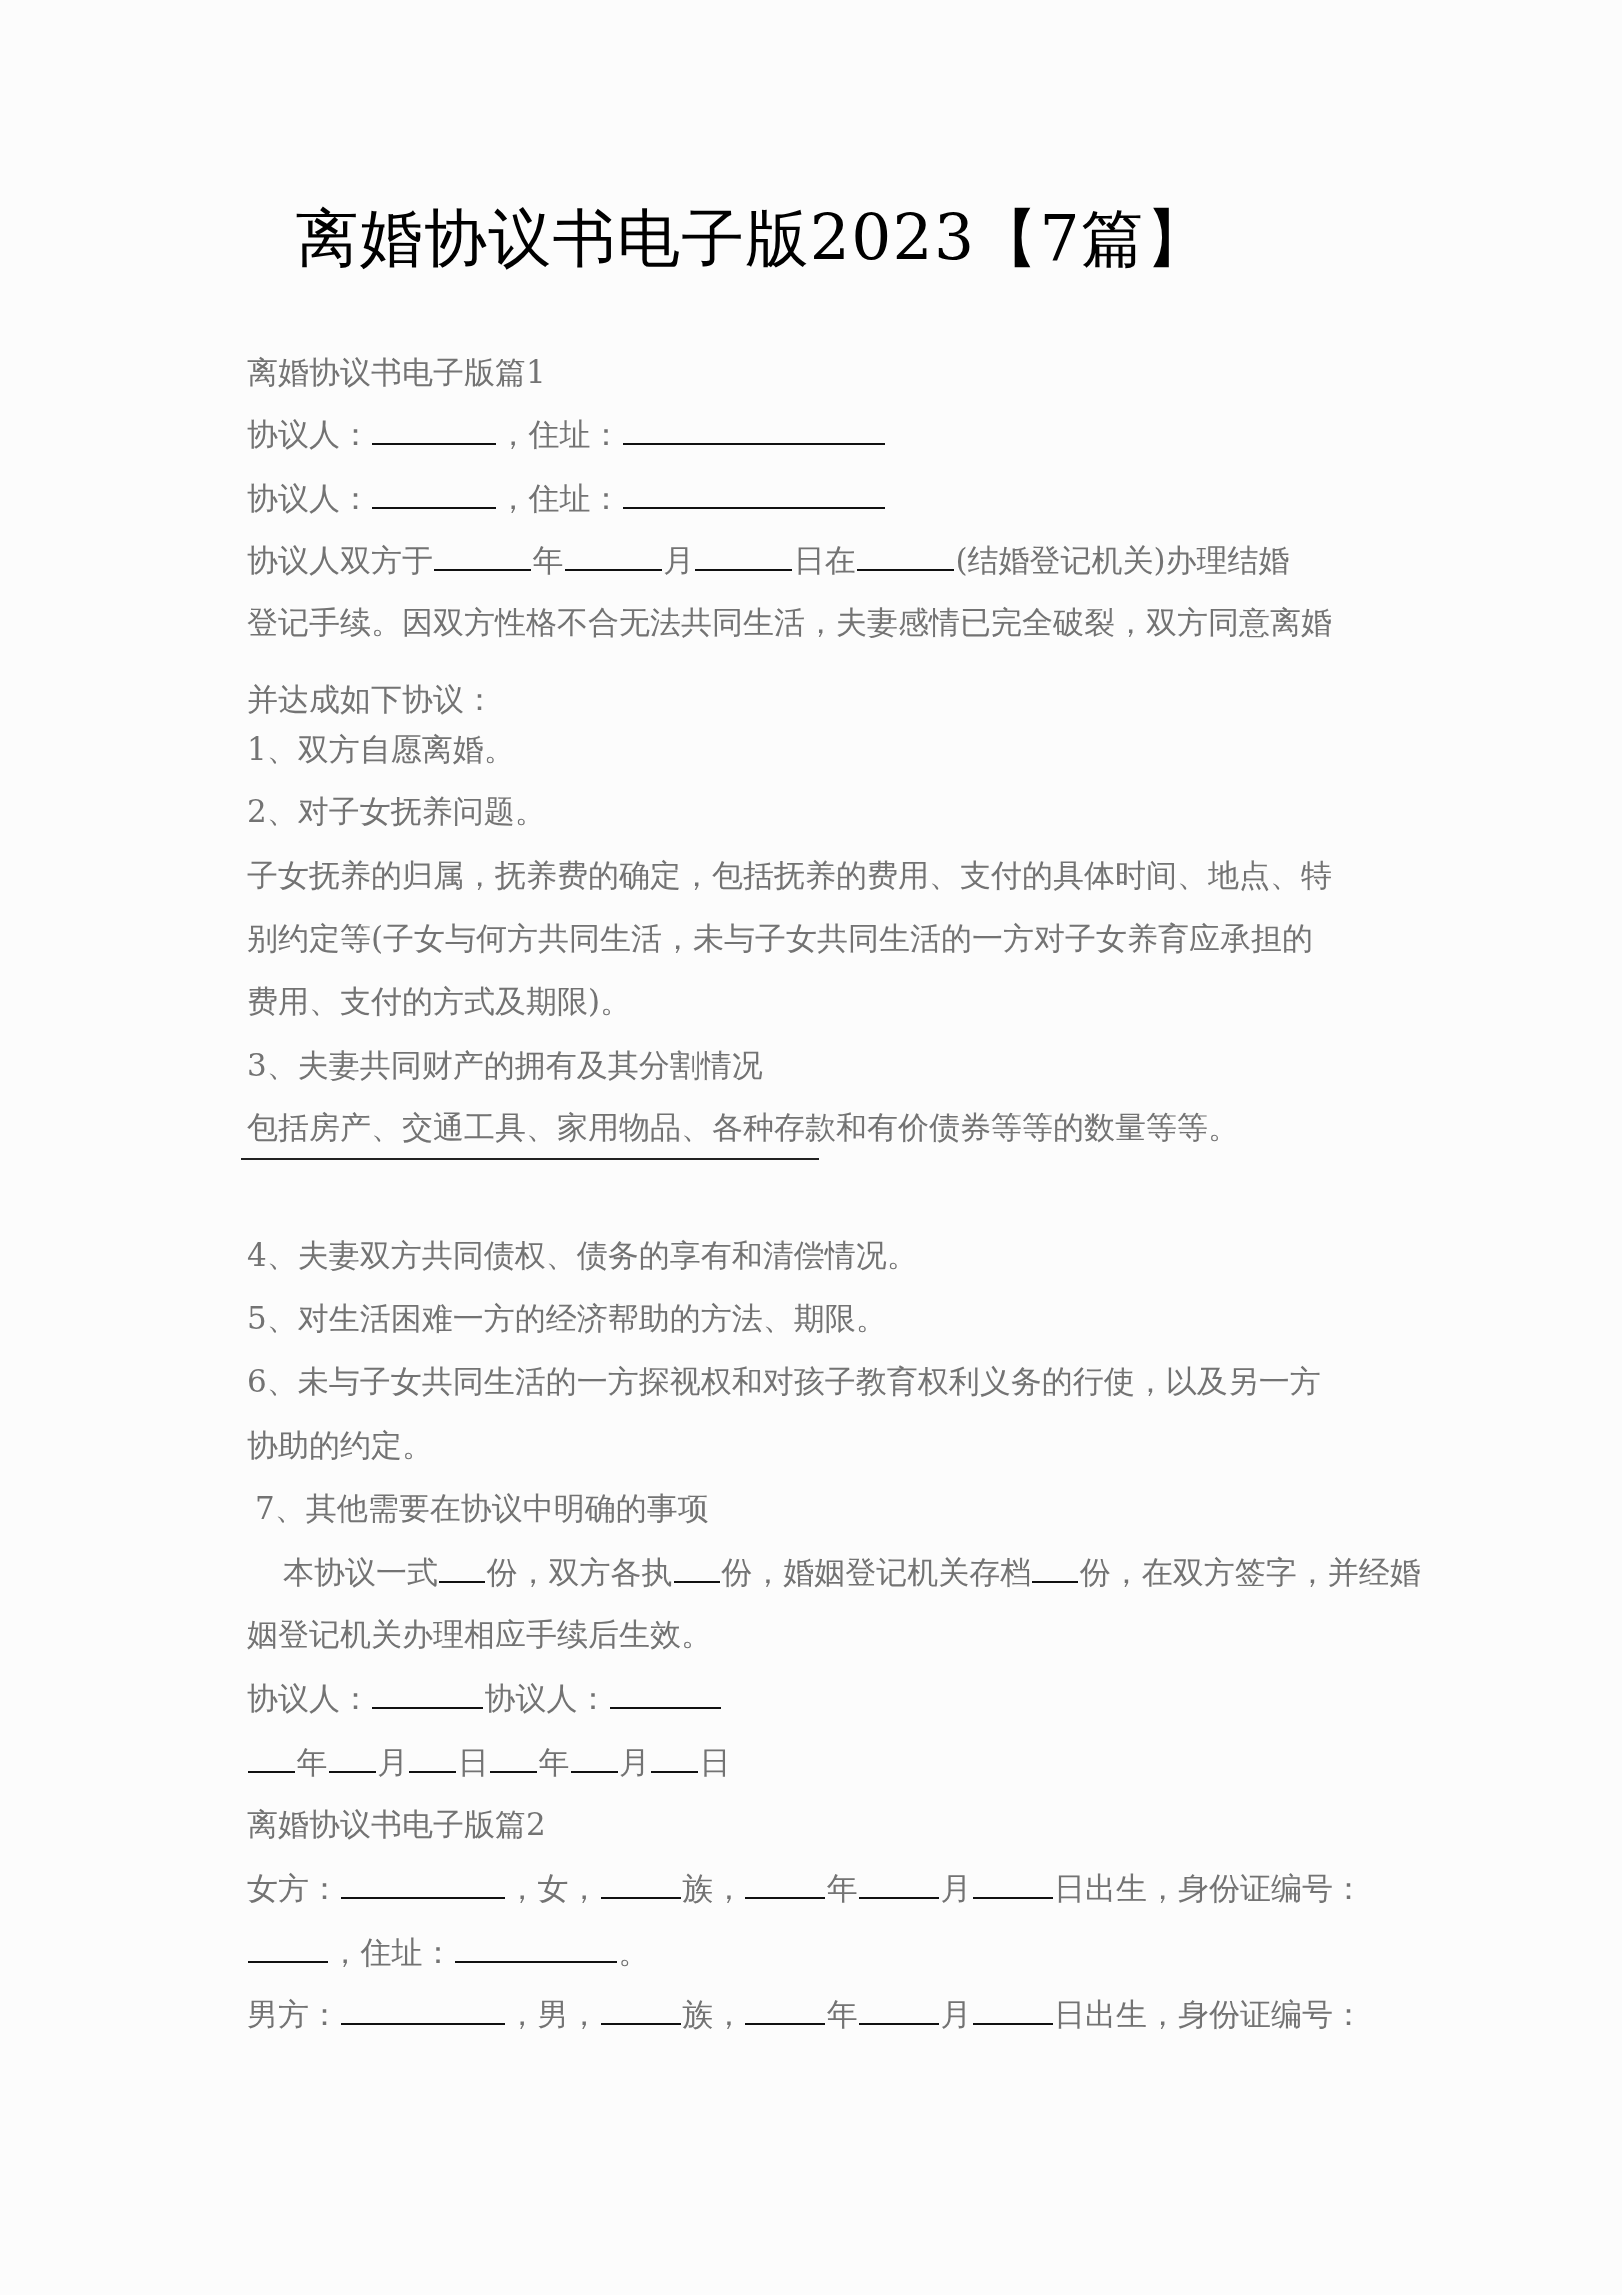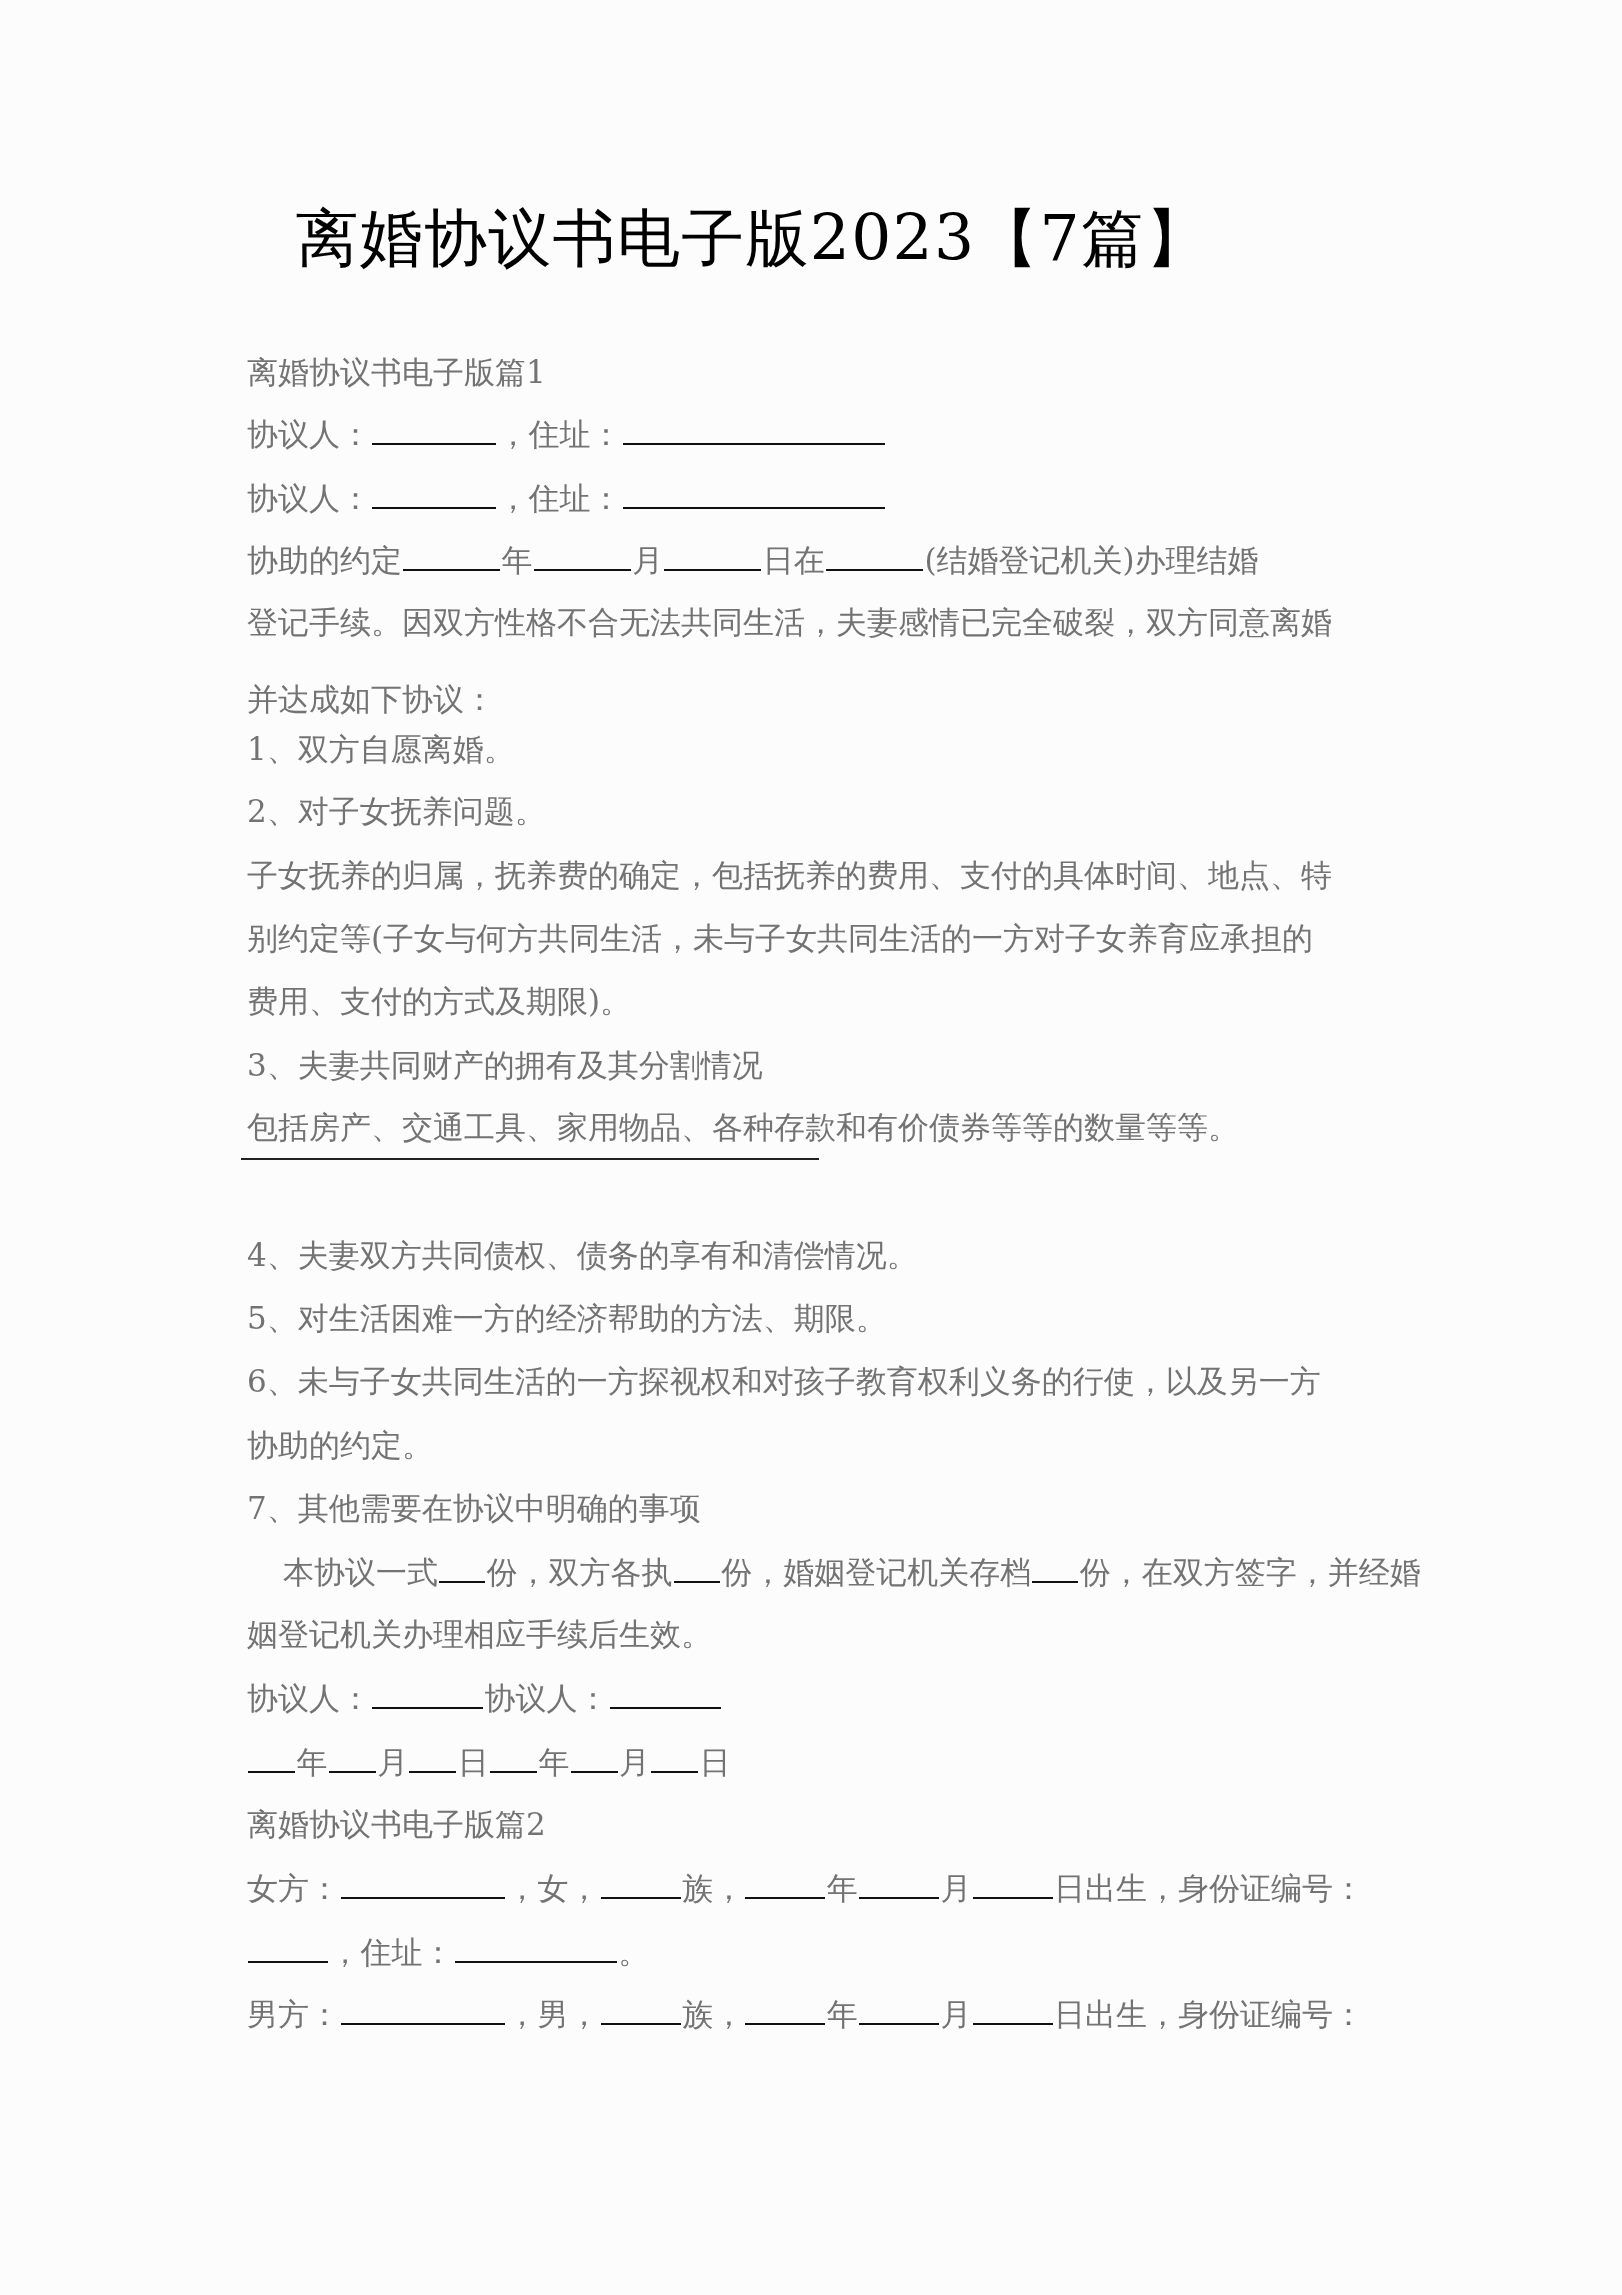--- a/index.html
+++ b/index.html
@@ -24,35 +24,35 @@
 </style>
 </head>
 <body>
 
 <div class="title">离婚协议书电子版2023【7篇】</div>
 
 <div id="doc">
     <div class="line" style="top: 353px;">离婚协议书电子版篇1</div>
     <div class="line" style="top: 414px;"><span>协议人：</span><span class="blank" style="width: 124px;"></span><span>，住址：</span><span class="blank" style="width: 262px;"></span></div>
     <div class="line" style="top: 478px;"><span>协议人：</span><span class="blank" style="width: 124px;"></span><span>，住址：</span><span class="blank" style="width: 262px;"></span></div>
-    <div class="line" style="top: 540px;"><span>协助的约定</span><span class="blank" style="width: 97px;"></span><span>年</span><span class="blank" style="width: 97px;"></span><span>月</span><span class="blank" style="width: 97px;"></span><span>日在</span><span class="blank" style="width: 97px;"></span><span>(结婚登记机关)办理结婚</span></div>
+    <div class="line" style="top: 540px;"><span>协议人双方于</span><span class="blank" style="width: 97px;"></span><span>年</span><span class="blank" style="width: 97px;"></span><span>月</span><span class="blank" style="width: 97px;"></span><span>日在</span><span class="blank" style="width: 97px;"></span><span>(结婚登记机关)办理结婚</span></div>
     <div class="line" style="top: 603px;"><span>登记手续。因双方性格不合无法共同生活，夫妻感情已完全破裂，双方同意离婚</span></div>
     <div class="line" style="top: 680px;"><span>并达成如下协议：</span></div>
     <div class="line" style="top: 730px;"><span>1、双方自愿离婚。</span></div>
     <div class="line" style="top: 792px;"><span>2、对子女抚养问题。</span></div>
     <div class="line" style="top: 856px;"><span>子女抚养的归属，抚养费的确定，包括抚养的费用、支付的具体时间、地点、特</span></div>
     <div class="line" style="top: 919px;"><span>别约定等(子女与何方共同生活，未与子女共同生活的一方对子女养育应承担的</span></div>
     <div class="line" style="top: 982px; text-align: right;"><span>费用、支付的方式及期限)。</span></div>
     <div class="line" style="top: 1046px;"><span>3、夫妻共同财产的拥有及其分割情况</span></div>
     <div class="line" style="top: 1108px;"><span>包括房产、交通工具、家用物品、各种存款和有价债券等等的数量等等。</span></div>
     <div class="line" style="top: 1236px;"><span>4、夫妻双方共同债权、债务的享有和清偿情况。</span></div>
     <div class="line" style="top: 1299px;"><span>5、对生活困难一方的经济帮助的方法、期限。</span></div>
     <div class="line" style="top: 1362px;"><span>6、未与子女共同生活的一方探视权和对孩子教育权利义务的行使，以及另一方</span></div>
     <div class="line" style="top: 1426px;"><span>协助的约定。</span></div>
-    <div class="line" style="top: 1489px;"><span>7、其他需要在协议中明确的事项</span></div>
+    <div class="line" style="top: 1489px; margin-left: 8px;"><span>7、其他需要在协议中明确的事项</span></div>
     <div class="line" style="top: 1552px; margin-left: 36px;"><span>本协议一式</span><span class="blank" style="width: 46px;"></span><span>份，双方各执</span><span class="blank" style="width: 46px;"></span><span>份，婚姻登记机关存档</span><span class="blank" style="width: 46px;"></span><span>份，在双方签字，并经婚</span></div>
     <div class="line" style="top: 1615px;"><span>姻登记机关办理相应手续后生效。</span></div>
     <div class="line" style="top: 1678px;"><span>协议人：</span><span class="blank" style="width: 111px;"></span><span>协议人：</span><span class="blank" style="width: 111px;"></span></div>
     <div class="line" style="top: 1742px;"><span class="blank" style="width: 47px;"></span><span>年</span><span class="blank" style="width: 47px;"></span><span>月</span><span class="blank" style="width: 47px;"></span><span>日</span><span class="blank" style="width: 47px;"></span><span>年</span><span class="blank" style="width: 47px;"></span><span>月</span><span class="blank" style="width: 47px;"></span><span>日</span></div>
     <div class="line" style="top: 1805px;">离婚协议书电子版篇2</div>
     <div class="line" style="top: 1868px;"><span>女方：</span><span class="blank" style="width: 164px;"></span><span>，女，</span><span class="blank" style="width: 80px;"></span><span>族，</span><span class="blank" style="width: 80px;"></span><span>年</span><span class="blank" style="width: 80px;"></span><span>月</span><span class="blank" style="width: 80px;"></span><span>日出生，身份证编号：</span></div>
     <div class="line" style="top: 1932px;"><span class="blank" style="width: 80px;"></span><span>，住址：</span><span class="blank" style="width: 162px;"></span><span>。</span></div>
     <div class="line" style="top: 1994px;"><span>男方：</span><span class="blank" style="width: 164px;"></span><span>，男，</span><span class="blank" style="width: 80px;"></span><span>族，</span><span class="blank" style="width: 80px;"></span><span>年</span><span class="blank" style="width: 80px;"></span><span>月</span><span class="blank" style="width: 80px;"></span><span>日出生，身份证编号：</span></div>
   </div>
 <div class="sep"></div>

